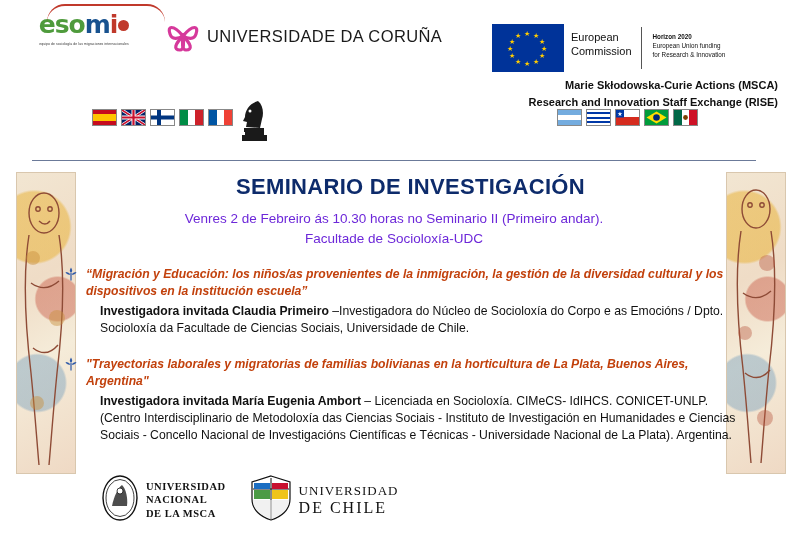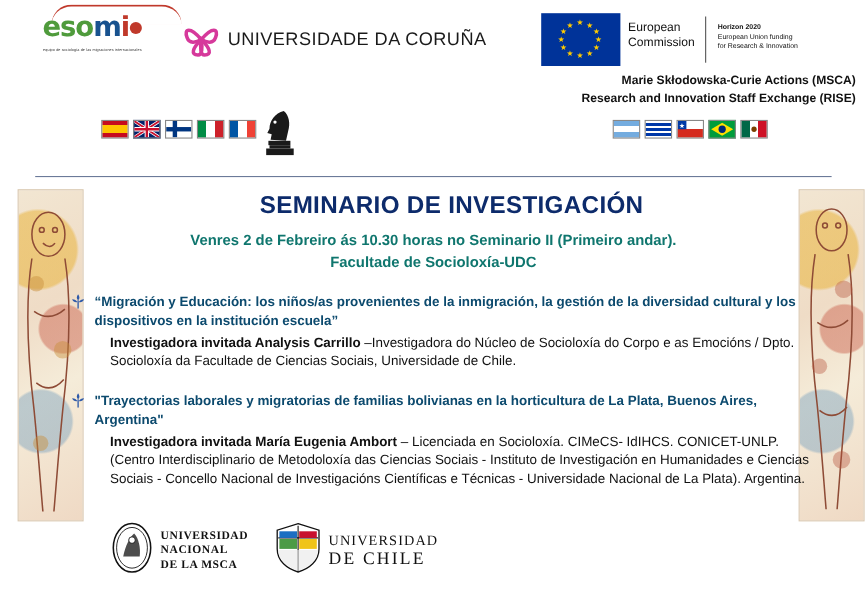--- a/index.html
+++ b/index.html
@@ -99,20 +99,21 @@
   .eu-block {
     position: absolute;
     left: 492px;
     top: 12px;
     width: 286px;
   }
   .eu-top {
     display: flex;
     align-items: flex-start;
     gap: 7px;
+    margin-top: 12px;
   }
   .eu-flag {
     width: 72px;
     height: 48px;
     background: #003399;
     position: relative;
     flex: 0 0 auto;
   }
   .eu-star {
     position: absolute;
@@ -229,42 +230,43 @@
   .sem-title {
     font-size: 22px;
     font-weight: bold;
     color: #0d2b6b;
     letter-spacing: 0.3px;
     padding-left: 33px;
   }
   .sem-sub {
     margin-top: 9px;
     font-size: 13.5px;
-    font-weight: bold;
-    color: #0f766e;
+    font-weight: normal;
+    color: #6d28d9;
     line-height: 1.45;
   }
 
   .content {
     margin: 18px 46px 0 86px;
     font-size: 12.2px;
     line-height: 1.38;
     color: #111;
   }
   .item { position: relative; margin-bottom: 14px; }
   .bullet {
     position: absolute;
     left: -22px;
     top: 1px;
     width: 14px;
     height: 14px;
   }
   .item-title {
     font-weight: bold;
-    color: #0c4a6e;
+    font-style: italic;
+    color: #c2410c;
     margin-bottom: 3px;
   }
   .item-body { margin-left: 14px; }
   .item-body b { font-weight: bold; }
 
   
   .art {
     position: absolute;
     top: 172px;
     width: 58px;
@@ -492,21 +494,21 @@
       <div class="item">
         <span class="bullet">
           <svg width="14" height="14" viewBox="0 0 14 14">
             <path d="M7 0.5 C8.6 3 8.6 4.5 7 6 C5.4 4.5 5.4 3 7 0.5 Z" fill="#2e59a8"></path>
             <path d="M1.5 5 C4 5 5.5 6.2 6.3 7.6 C4.4 8.2 2.4 7.2 1.5 5 Z" fill="#2e59a8"></path>
             <path d="M12.5 5 C10 5 8.5 6.2 7.7 7.6 C9.6 8.2 11.6 7.2 12.5 5 Z" fill="#2e59a8"></path>
             <rect x="6.4" y="6" width="1.2" height="7.5" fill="#2e59a8"></rect>
           </svg>
         </span>
         <div class="item-title">“Migración y Educación: los niños/as provenientes de la inmigración, la gestión de la diversidad cultural y los dispositivos en la institución escuela”</div>
-        <div class="item-body"><b>Investigadora invitada Analysis Carrillo </b><span>–Investigadora do Núcleo de Socioloxía do Corpo e as Emocións / Dpto. Socioloxía da Facultade de Ciencias Sociais, Universidade de Chile.</span></div>
+        <div class="item-body"><b>Investigadora invitada Claudia Primeiro </b><span>–Investigadora do Núcleo de Socioloxía do Corpo e as Emocións / Dpto. Socioloxía da Facultade de Ciencias Sociais, Universidade de Chile.</span></div>
       </div>
 
       <div class="item" style="margin-top:20px;">
         <span class="bullet">
           <svg width="14" height="14" viewBox="0 0 14 14">
             <path d="M7 0.5 C8.6 3 8.6 4.5 7 6 C5.4 4.5 5.4 3 7 0.5 Z" fill="#2e59a8"></path>
             <path d="M1.5 5 C4 5 5.5 6.2 6.3 7.6 C4.4 8.2 2.4 7.2 1.5 5 Z" fill="#2e59a8"></path>
             <path d="M12.5 5 C10 5 8.5 6.2 7.7 7.6 C9.6 8.2 11.6 7.2 12.5 5 Z" fill="#2e59a8"></path>
             <rect x="6.4" y="6" width="1.2" height="7.5" fill="#2e59a8"></rect>
           </svg>

